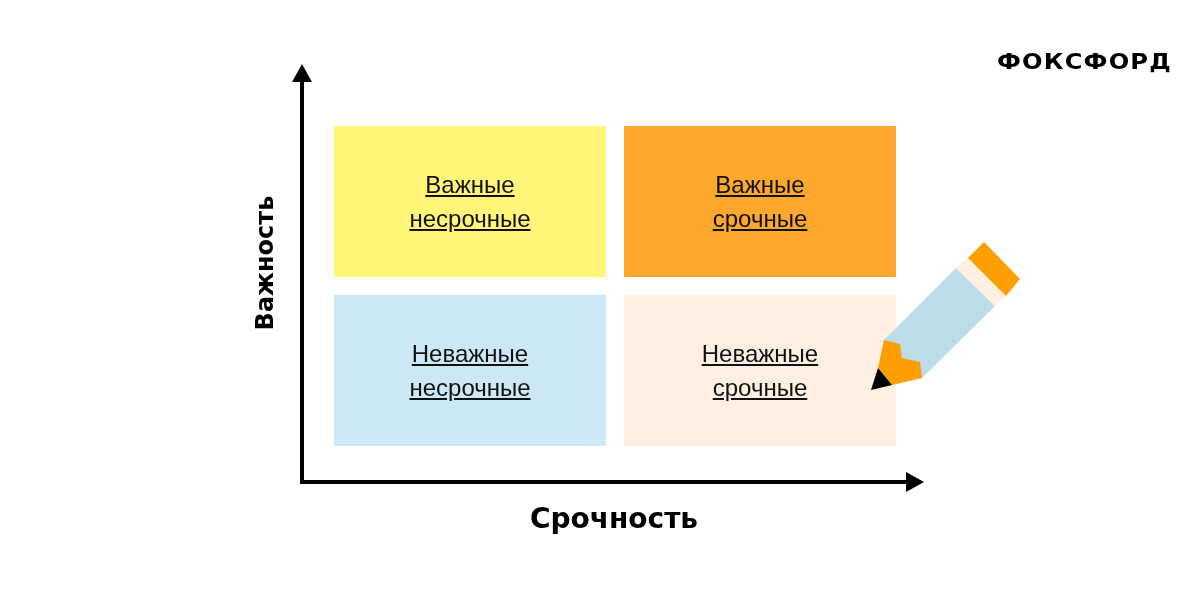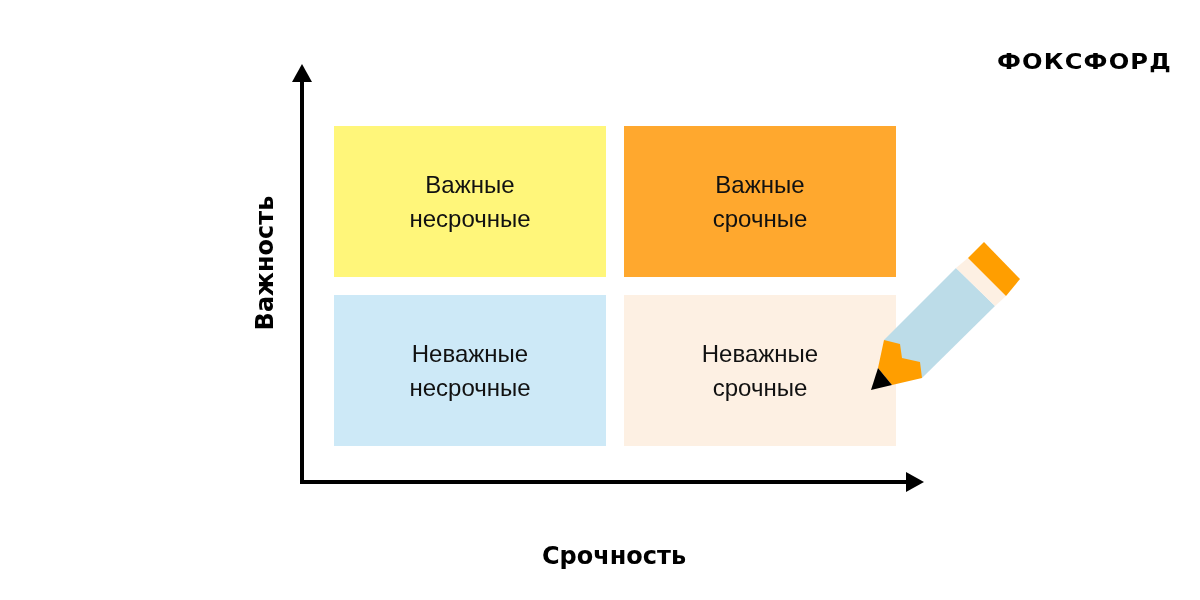--- a/index.html
+++ b/index.html
@@ -3,22 +3,22 @@
   <meta charset="utf-8">
   <style>
     html, body { margin: 0; padding: 0; }
     body { width: 1200px; height: 600px; background: #ffffff; position: relative; overflow: hidden; font-family: "Liberation Sans", sans-serif; color: #111; }
     .logo { position: absolute; left: 997px; top: 50px; font-family: "DejaVu Sans", sans-serif; font-weight: bold; font-size: 21px; letter-spacing: 1px; color: #000; transform: scaleX(1.15); transform-origin: left top; }
     .axis-v { position: absolute; left: 300px; top: 80px; width: 4px; height: 404px; background: #000; }
     .arrow-up { position: absolute; left: 292px; top: 64px; width: 0; height: 0; border-left: 10px solid transparent; border-right: 10px solid transparent; border-bottom: 18px solid #000; }
     .axis-h { position: absolute; left: 300px; top: 480px; width: 610px; height: 4px; background: #000; }
     .arrow-right { position: absolute; left: 906px; top: 472px; width: 0; height: 0; border-top: 10px solid transparent; border-bottom: 10px solid transparent; border-left: 18px solid #000; }
     .ylabel { position: absolute; left: 265px; top: 263px; transform: translate(-50%, -50%) rotate(-90deg); font-family: "DejaVu Sans", sans-serif; font-weight: bold; font-size: 24px; color: #000; white-space: nowrap; }
-    .xlabel { position: absolute; left: 614px; top: 502px; transform: translateX(-50%); font-family: "DejaVu Sans", sans-serif; font-weight: bold; font-size: 24px; color: #000; white-space: nowrap; margin-top: 40px; }
-    .quad { position: absolute; width: 272px; height: 151px; display: flex; flex-direction: column; align-items: center; justify-content: center; font-size: 24px; line-height: 34px; text-align: center; color: #111; }
+    .xlabel { position: absolute; left: 614px; top: 502px; transform: translateX(-50%); font-family: "DejaVu Sans", sans-serif; font-weight: bold; font-size: 28px; color: #000; white-space: nowrap; }
+    .quad { position: absolute; width: 272px; height: 151px; display: flex; flex-direction: column; align-items: center; justify-content: center; font-size: 24px; line-height: 34px; text-align: center; color: #111; text-decoration: underline; }
     .q-tl { left: 334px; top: 126px; }
     .q-tr { left: 624px; top: 126px; }
     .q-bl { left: 334px; top: 295px; }
     .q-br { left: 624px; top: 295px; }
     .pencil { position: absolute; left: 860px; top: 230px; width: 180px; height: 170px; }
   </style>
 </head>
 <body>
 
 <div class="logo">ФОКСФОРД</div>

